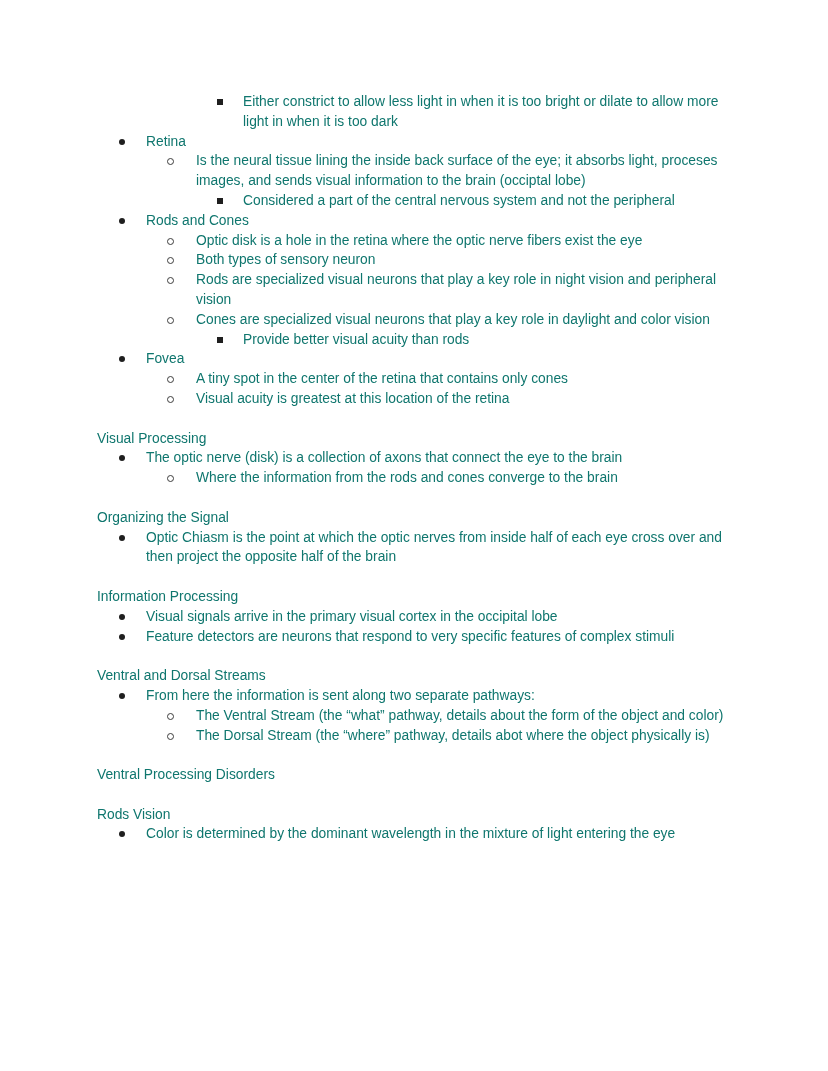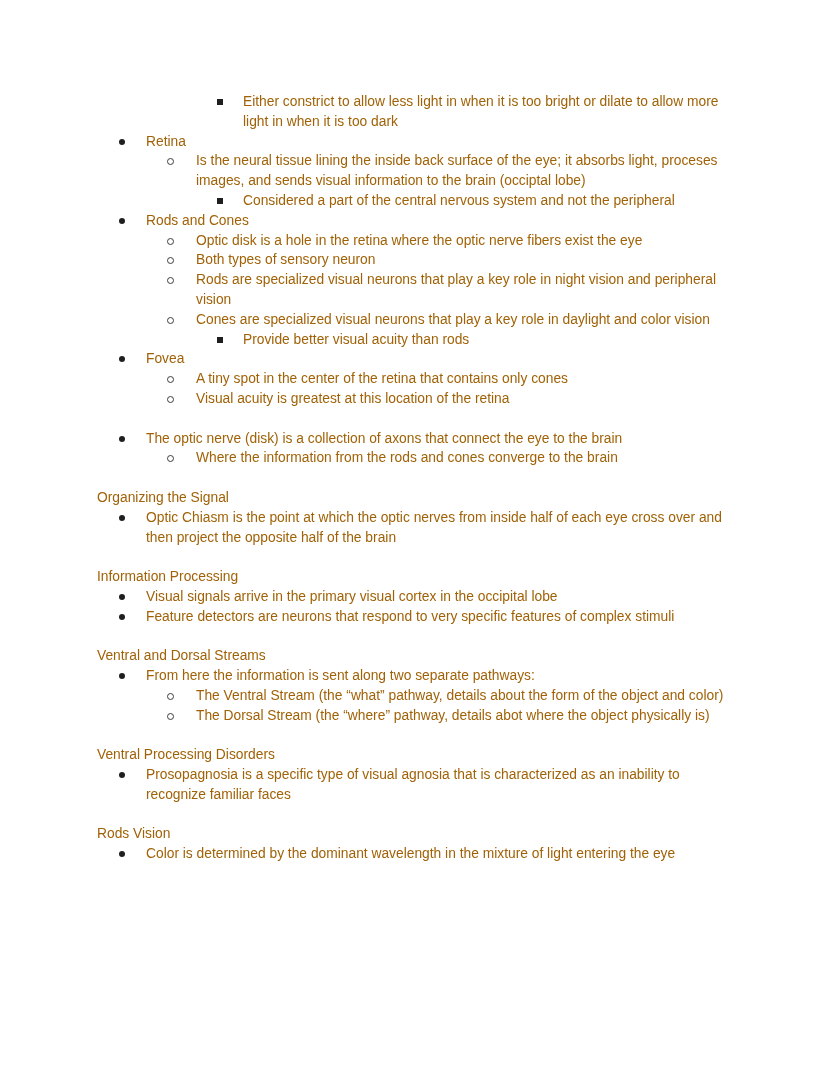--- a/index.html
+++ b/index.html
@@ -10,21 +10,21 @@
   .page {
     position: relative;
     width: 828px;
     height: 1071px;
     background: #ffffff;
     box-sizing: border-box;
     padding: 92px 97px 0 97px;
     font-family: "Liberation Sans", sans-serif;
     font-size: 13.8px;
     line-height: 19.8px;
-    color: #a16207;
+    color: #0f766e;
     overflow: hidden;
   }
   .heading {
     
   }
   .blank-line {
     height: 19.8px;
   }
   .item {
     position: relative;
@@ -113,20 +113,21 @@
     </div>
     <div class="item level-2">
       <span class="bullet circle"></span>
       <span class="item-text">A tiny spot in the center of the retina that contains only cones</span>
     </div>
     <div class="item level-2">
       <span class="bullet circle"></span>
       <span class="item-text">Visual acuity is greatest at this location of the retina</span>
     </div>
     <div class="blank-line"></div>
+    <div class="heading">Visual Processing</div>
     <div class="item level-1">
       <span class="bullet disc"></span>
       <span class="item-text">The optic nerve (disk) is a collection of axons that connect the eye to the brain</span>
     </div>
     <div class="item level-2">
       <span class="bullet circle"></span>
       <span class="item-text">Where the information from the rods and cones converge to the brain</span>
     </div>
     <div class="blank-line"></div>
     <div class="heading">Organizing the Signal</div>
@@ -153,23 +154,19 @@
     <div class="item level-2">
       <span class="bullet circle"></span>
       <span class="item-text">The Ventral Stream (the “what” pathway, details about the form of the object and color)</span>
     </div>
     <div class="item level-2">
       <span class="bullet circle"></span>
       <span class="item-text">The Dorsal Stream (the “where” pathway, details abot where the object physically is)</span>
     </div>
     <div class="blank-line"></div>
     <div class="heading">Ventral Processing Disorders</div>
-    <div class="item level-1">
-      <span class="bullet disc"></span>
-      <span class="item-text">Prosopagnosia is a specific type of visual agnosia that is characterized as an inability to recognize familiar faces</span>
-    </div>
     <div class="blank-line"></div>
     <div class="heading">Rods Vision</div>
     <div class="item level-1">
       <span class="bullet disc"></span>
       <span class="item-text">Color is determined by the dominant wavelength in the mixture of light entering the eye</span>
     </div>
   </div>
 
 </body></html>

